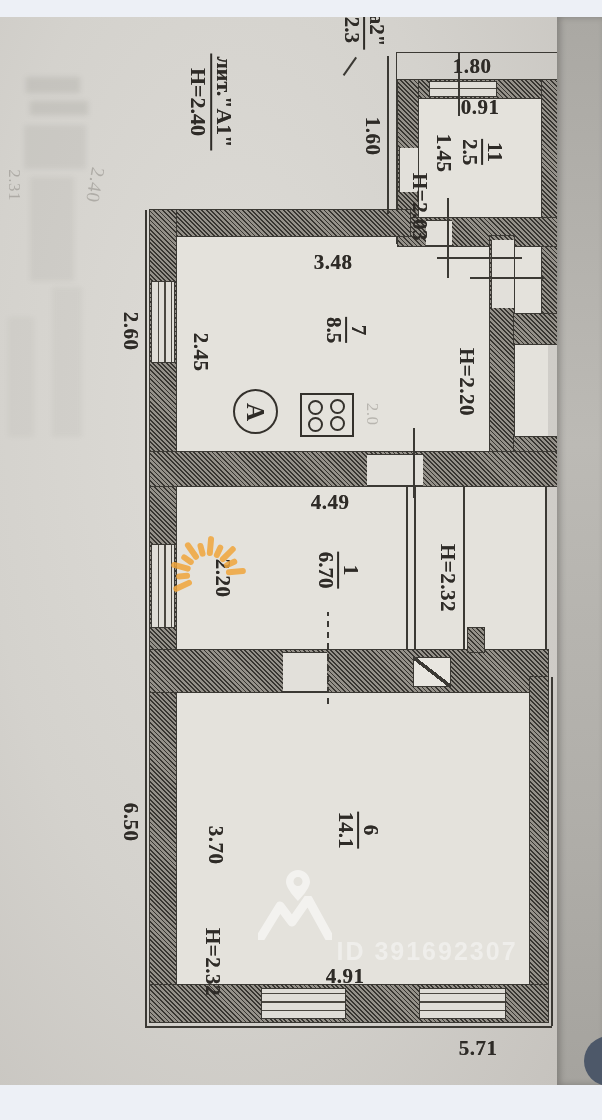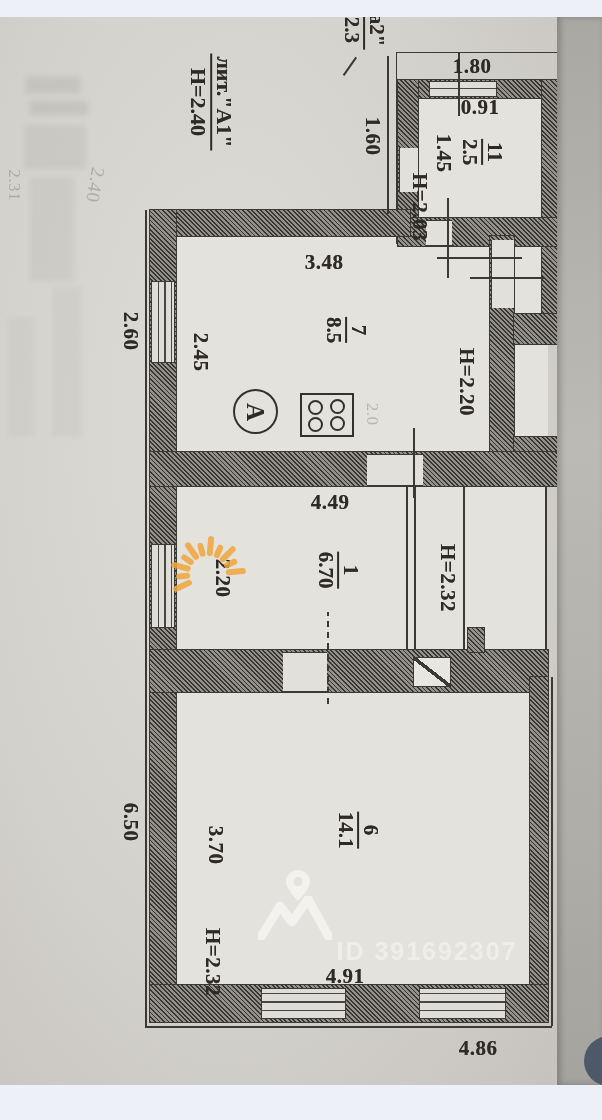--- a/index.html
+++ b/index.html
@@ -124,24 +124,24 @@
       <div class="ln" style="left:458px;top:35px;width:1.5px;height:64px"></div>
       <div class="ln" style="left:447px;top:181px;width:1.5px;height:80px"></div>
       <div class="ln" style="left:437px;top:240px;width:85px;height:1.5px"></div>
       <div class="ln" style="left:470px;top:260px;width:75px;height:1.5px"></div>
       <div class="ln" style="left:413px;top:411px;width:1.5px;height:70px"></div>
       <div class="lnd" style="left:327px;top:595px;height:92px"></div>
       <div class="ln" style="left:357px;top:41px;width:22px;height:1.5px;transform-origin:0 0;transform:rotate(125deg)"></div>
 
       <div class="hl" style="left:472px;top:49px">1.80</div>
       <div class="hl" style="left:480px;top:90px">0.91</div>
-      <div class="hl" style="left:324px;top:245px">3.48</div>
+      <div class="hl" style="left:333px;top:245px">3.48</div>
       <div class="hl" style="left:330px;top:485px">4.49</div>
       <div class="hl" style="left:345px;top:959px">4.91</div>
-      <div class="hl" style="left:478px;top:1031px">4.86</div>
+      <div class="hl" style="left:478px;top:1031px">5.71</div>
 
       <div class="vl" style="left:372px;top:119px">1.60</div>
       <div class="vl" style="left:443px;top:136px">1.45</div>
       <div class="vl" style="left:419px;top:190px">Н=2.03</div>
       <div class="vl" style="left:130px;top:314px">2.60</div>
       <div class="vl" style="left:200px;top:335px">2.45</div>
       <div class="vl" style="left:466px;top:365px">Н=2.20</div>
       <div class="vl" style="left:222px;top:561px">2.20</div>
       <div class="vl" style="left:447px;top:561px">Н=2.32</div>
       <div class="vl" style="left:215px;top:828px">3.70</div>

